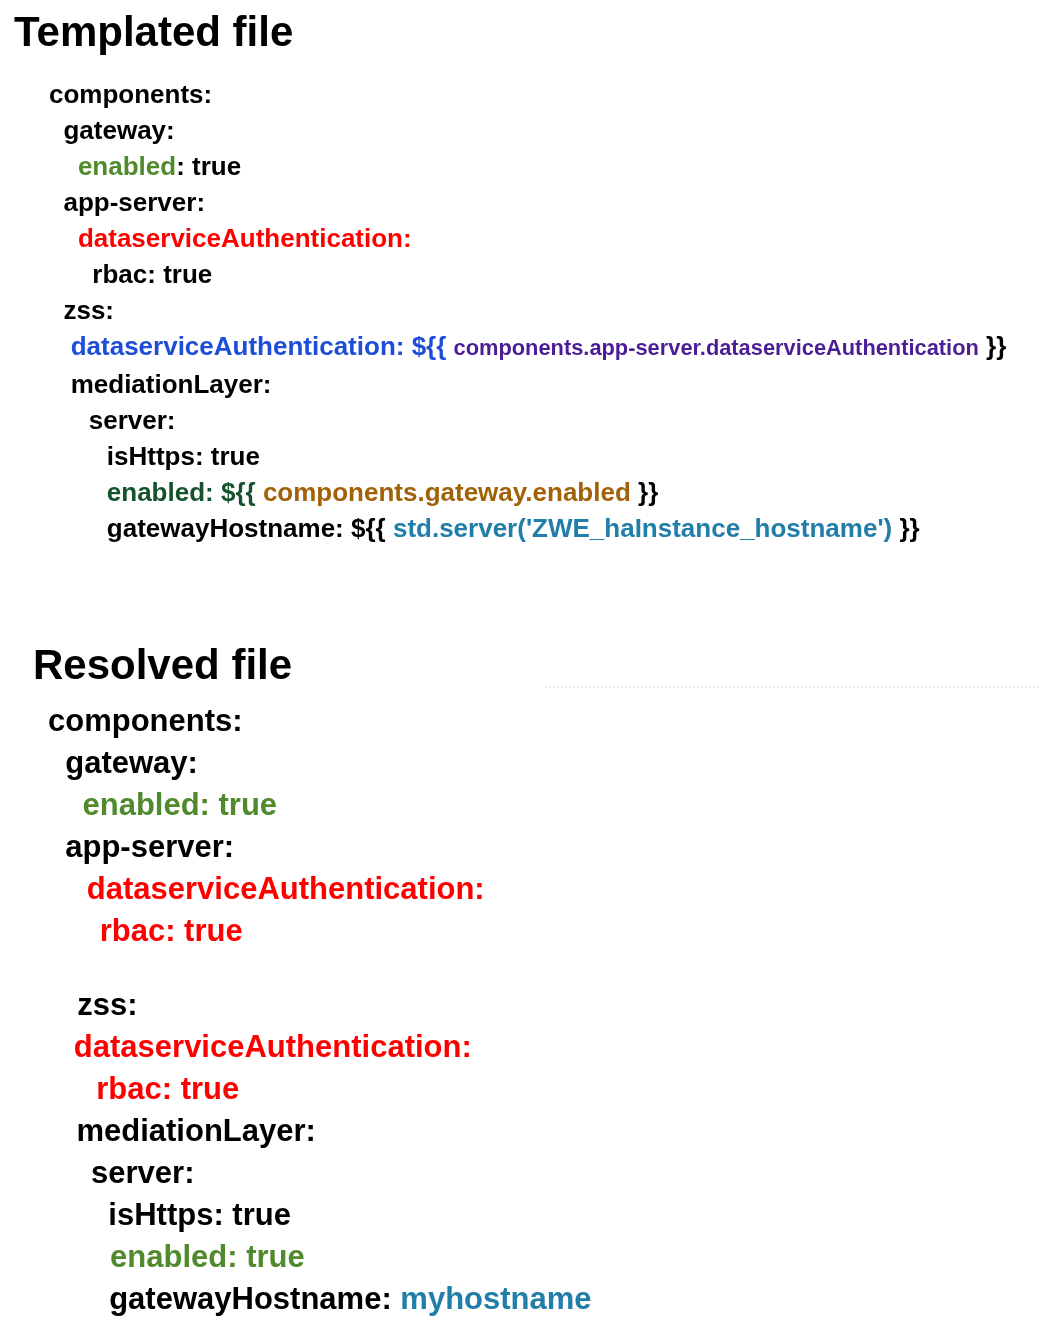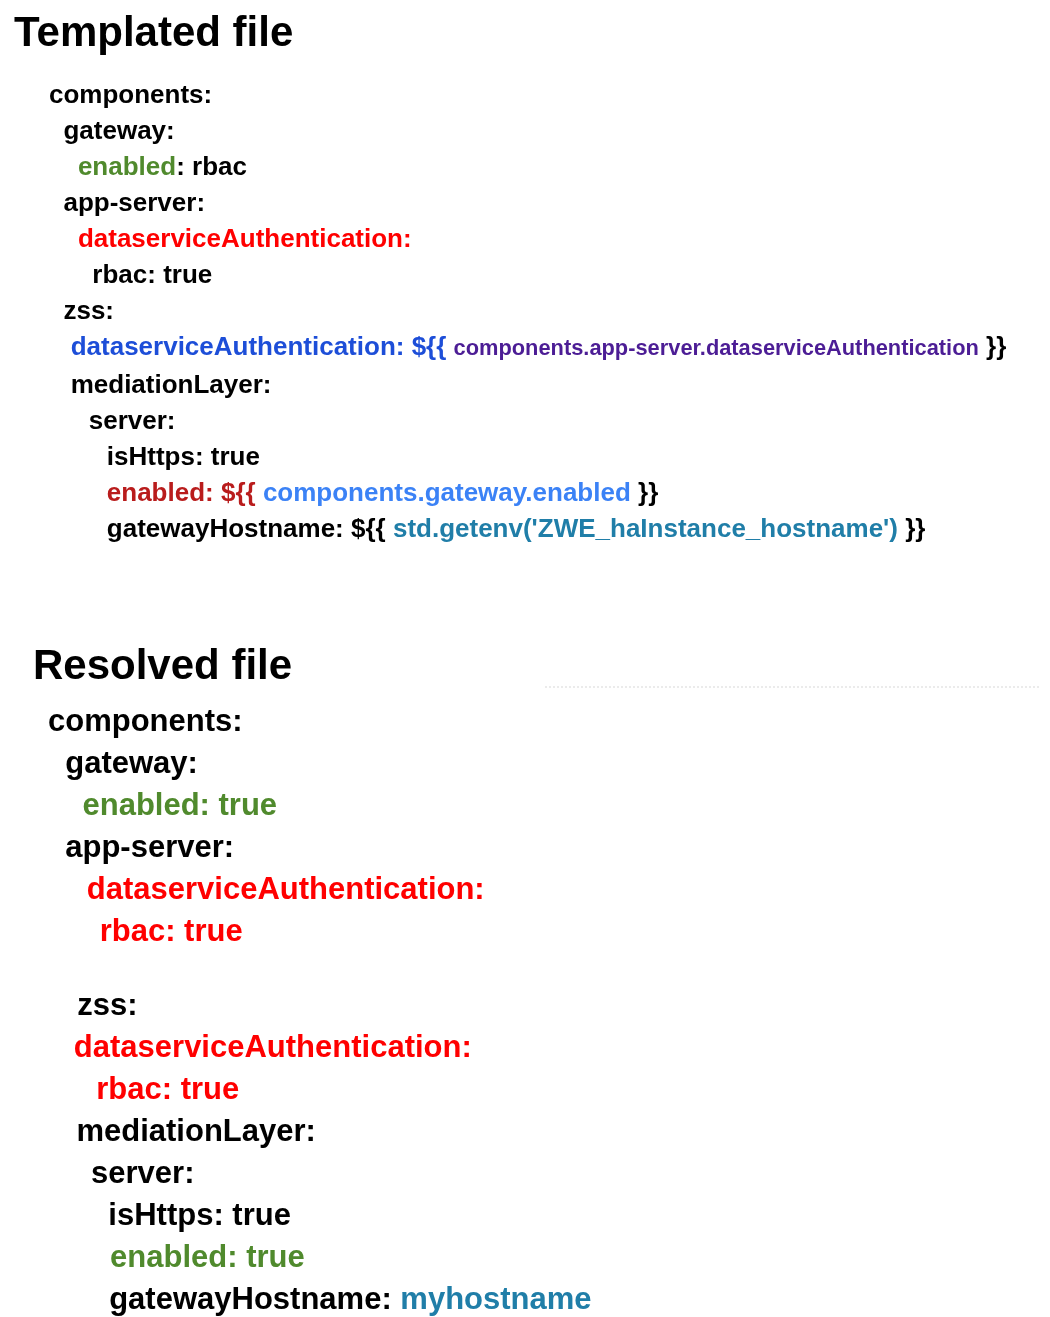--- a/index.html
+++ b/index.html
@@ -48,31 +48,31 @@
   }
 </style>
 </head>
 <body>
 
 <section class="sec-templated">
   <h1 class="title">Templated file</h1>
   <div class="code code-templated">
       <div class="line"><span style="color: rgb(0, 0, 0);">components:</span></div>
       <div class="line" style="padding-left: 0.556em;"><span style="color: rgb(0, 0, 0);">gateway:</span></div>
-      <div class="line" style="padding-left: 1.112em;"><span style="color: rgb(80, 138, 45);">enabled</span><span style="color: rgb(0, 0, 0);">: rbac</span></div>
+      <div class="line" style="padding-left: 1.112em;"><span style="color: rgb(80, 138, 45);">enabled</span><span style="color: rgb(0, 0, 0);">: true</span></div>
       <div class="line" style="padding-left: 0.556em;"><span style="color: rgb(0, 0, 0);">app-server:</span></div>
       <div class="line" style="padding-left: 1.112em;"><span style="color: rgb(255, 0, 0);">dataserviceAuthentication:</span></div>
       <div class="line" style="padding-left: 1.668em;"><span style="color: rgb(0, 0, 0);">rbac: true</span></div>
       <div class="line" style="padding-left: 0.556em;"><span style="color: rgb(0, 0, 0);">zss:</span></div>
       <div class="line" style="padding-left: 0.834em;"><span style="color: #1d4ed8;">dataserviceAuthentication: ${{ </span><span class="small" style="color: #4c1d95;">components.app-server.dataserviceAuthentication</span><span style="color: rgb(0, 0, 0);"> }}</span></div>
       <div class="line" style="padding-left: 0.834em;"><span style="color: rgb(0, 0, 0);">mediationLayer:</span></div>
       <div class="line" style="padding-left: 1.529em;"><span style="color: rgb(0, 0, 0);">server:</span></div>
       <div class="line" style="padding-left: 2.224em;"><span style="color: rgb(0, 0, 0);">isHttps: true</span></div>
-      <div class="line" style="padding-left: 2.224em;"><span style="color: #b91c1c;">enabled: ${{ </span><span style="color: #3b82f6;">components.gateway.enabled</span><span style="color: rgb(0, 0, 0);"> }}</span></div>
-      <div class="line" style="padding-left: 2.224em;"><span style="color: rgb(0, 0, 0);">gatewayHostname: ${{ </span><span style="color: rgb(32, 126, 168);">std.getenv('ZWE_haInstance_hostname')</span><span style="color: rgb(0, 0, 0);"> }}</span></div>
+      <div class="line" style="padding-left: 2.224em;"><span style="color: #14532d;">enabled: ${{ </span><span style="color: #a16207;">components.gateway.enabled</span><span style="color: rgb(0, 0, 0);"> }}</span></div>
+      <div class="line" style="padding-left: 2.224em;"><span style="color: rgb(0, 0, 0);">gatewayHostname: ${{ </span><span style="color: rgb(32, 126, 168);">std.server('ZWE_haInstance_hostname')</span><span style="color: rgb(0, 0, 0);"> }}</span></div>
     </div>
 </section>
 
 <div class="artifact-line"></div>
 
 <section class="sec-resolved">
   <h1 class="title">Resolved file</h1>
   <div class="code code-resolved">
       <div class="line"><span style="color: rgb(0, 0, 0);">components:</span></div>
       <div class="line" style="padding-left: 0.556em;"><span style="color: rgb(0, 0, 0);">gateway:</span></div>

